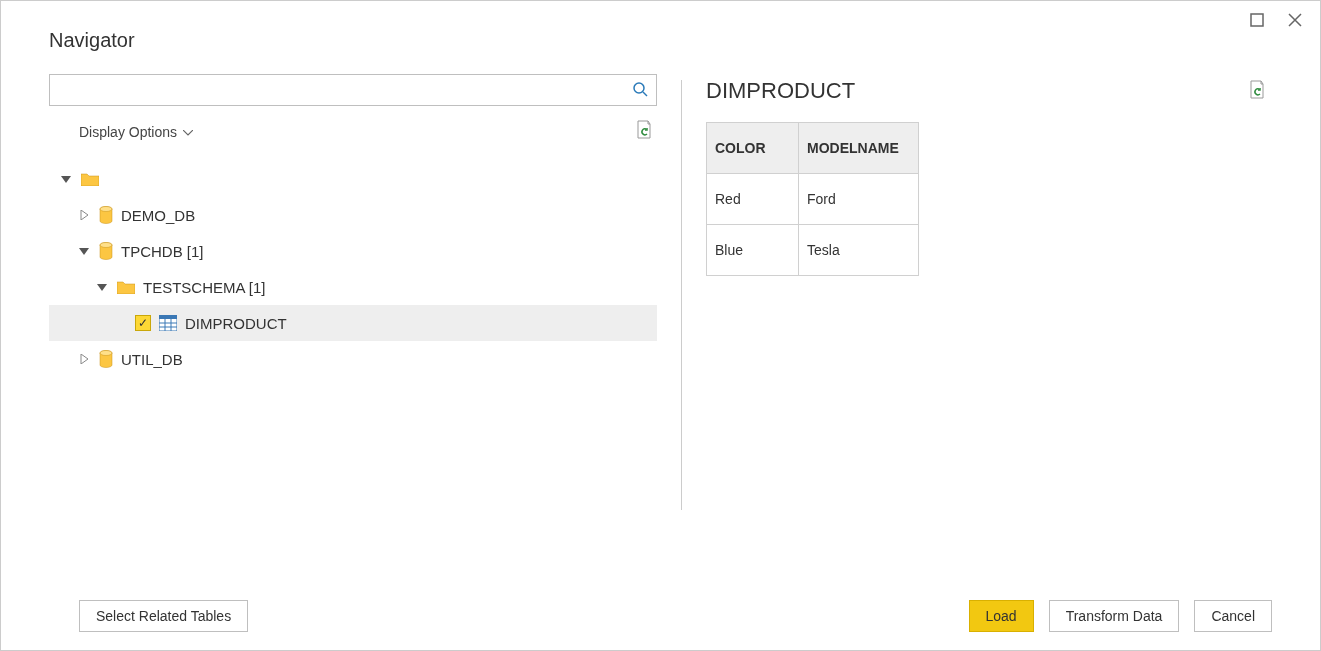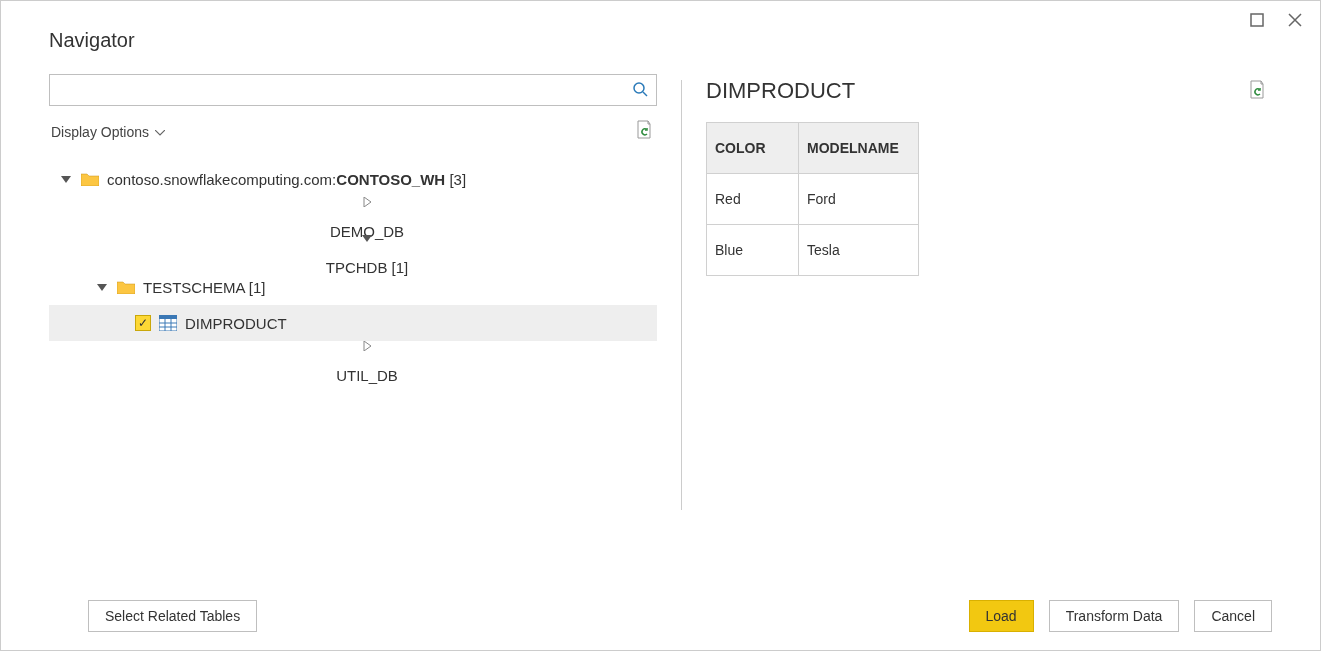--- a/index.html
+++ b/index.html
@@ -57,36 +57,37 @@
       justify-content: space-between;
       align-items: center;
       padding: 14px 4px 12px 2px;
     }
     .display-options {
       display: flex;
       align-items: center;
       gap: 6px;
       color: #444;
       cursor: pointer;
+      margin-left: 28px;
     }
     .display-options svg { margin-top: 2px; }
 
     .tree { margin-top: 6px; }
     .tree-row {
       display: flex;
       align-items: center;
       height: 36px;
       gap: 8px;
       padding-left: 4px;
     }
     .tree-row.selected { background: #eeeeee; }
     .tree-row .lbl { font-size: 15px; color: #333; }
     .tree-row .lbl strong { font-weight: 600; }
     .indent-0 { padding-left: 10px; }
-    .indent-1 { padding-left: 28px; flex-direction: column; }
+    .indent-1 { padding-left: 28px; }
     .indent-2 { padding-left: 46px; }
     .indent-3 { padding-left: 64px; }
     .exp { width: 14px; display:flex; align-items:center; justify-content:center; cursor:pointer;}
     .chk {
       width: 16px; height: 16px; border: 1px solid #888;
       display: inline-flex; align-items: center; justify-content: center;
       background: #fff;
     }
     .chk.checked { background: #fdd835; border-color: #c9a70a; }
     .chk.checked::after { content: "✓"; font-size: 12px; color: #333; line-height: 1;}
@@ -124,21 +125,21 @@
       background: #eeeeee;
       font-weight: 700;
       color: #333;
     }
     .preview-table td { color: #333; }
     .col-model { min-width: 120px !important; }
 
     .footer {
       position: absolute;
       bottom: 18px;
-      left: 59px;
+      left: 50px;
       right: 48px;
       display: flex;
       justify-content: space-between;
       align-items: center;
       padding-left: 28px;
     }
     .btn {
       border: 1px solid #bfbfbf;
       background: #fff;
       padding: 7px 16px;
@@ -207,21 +208,20 @@
 
       <div class="tree-row indent-0">
         <span class="exp">
             <svg width="10" height="10" viewBox="0 0 10 10">
               <path d="M0 2 L10 2 L5 9 Z" fill="#555"></path>
             </svg>
           </span>
         <svg class="folder-icon" viewBox="0 0 18 14">
             <path d="M0 2 l6 0 l2 2 l10 0 l0 10 l-18 0 z"></path>
           </svg>
-        <span class="lbl"><span>contoso.snowflakecomputing.com:</span><strong>CONTOSO_WH</strong> <span>[3]</span></span>
       </div>
 
       <div class="tree-row indent-1">
         <span class="exp">
             <svg width="10" height="10" viewBox="0 0 10 10">
               <path d="M2 0 L9 5 L2 10 Z" fill="none" stroke="#888"></path>
             </svg>
           </span>
         <svg class="db-icon" viewBox="0 0 14 18">
             <ellipse cx="7" cy="3" rx="6" ry="2.5"></ellipse>

